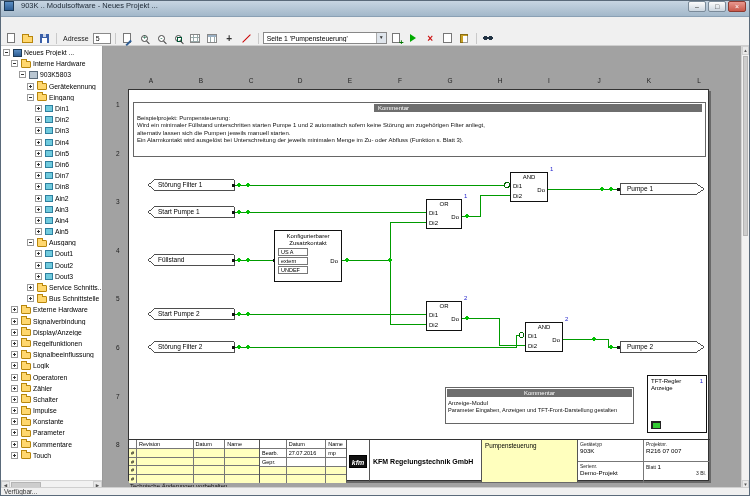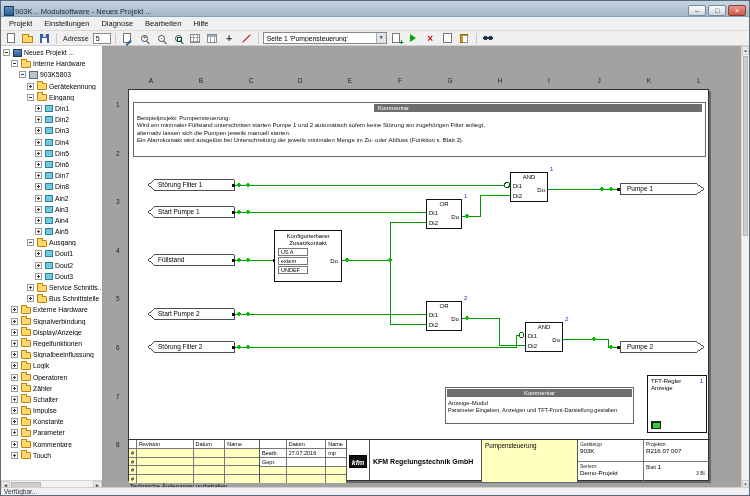--- a/index.html
+++ b/index.html
@@ -1,20 +1,20 @@
 <!DOCTYPE html>
 <html><head>
 <meta charset="utf-8">
 <style>
   *{margin:0;padding:0;box-sizing:border-box;font-family:"Liberation Sans",sans-serif}
   html,body{width:750px;height:496px;overflow:hidden;background:#fff}
   #app{position:absolute;left:0;top:0;width:750px;height:496px;border:1px solid #5a6a7a;background:#f0f0f0;overflow:hidden}
 
   
-  .titlebar{position:absolute;left:0;top:0;width:100%;height:16px;background:linear-gradient(#c7d5e2,#a3b8ca);border-bottom:1px solid #8aa0b4;display:flex;align-items:flex-end;padding:0 3px;gap:1px}
+  .titlebar{position:absolute;left:0;top:0;width:100%;height:16px;background:linear-gradient(#c7d5e2,#a3b8ca);border-bottom:1px solid #8aa0b4;display:flex;align-items:flex-start;padding:0 3px;gap:7px}
   .appicon{width:10px;height:10px;background:linear-gradient(#5b8ec4,#2d5d94);border:1px solid #1d3a57;flex:none}
   .tbtitle{font-size:7.5px;color:#1c2733;white-space:nowrap}
   .wbtns{margin-left:auto;display:flex;gap:2px}
   .wbtn{width:18px;height:11px;border:1px solid #7a8a99;border-radius:2px;background:linear-gradient(#fdfdfd,#ccd6e0);font-size:7px;line-height:9px;text-align:center;color:#333}
   .wbtn.min::before{content:"–"}
   .wbtn.max::before{content:"□"}
   .wbtn.close{background:linear-gradient(#e8988f,#c9584a);border-color:#8d3a30;color:#fff}
   .wbtn.close::before{content:"×"}
 
   
@@ -137,27 +137,20 @@
   <div class="titlebar">
     <span class="appicon"></span>
     <span class="tbtitle">903K .. Modulsoftware  -  Neues Projekt ...</span>
     <span class="wbtns">
       <span class="wbtn min"></span>
       <span class="wbtn max"></span>
       <span class="wbtn close"></span>
     </span>
   </div>
 
-  <div class="menubar">
-    <span class="mitem">Projekt</span>
-    <span class="mitem">Einstellungen</span>
-    <span class="mitem">Diagnose</span>
-    <span class="mitem">Bearbeiten</span>
-    <span class="mitem">Hilfe</span>
-  </div>
 
   <div class="toolbar">
     <span class="tico">
         <span class="ic-page"></span>
       </span>
     <span class="tico">
         <span class="ic-folder"></span>
       </span>
     <span class="tico">
         <span class="ic-save"></span>

